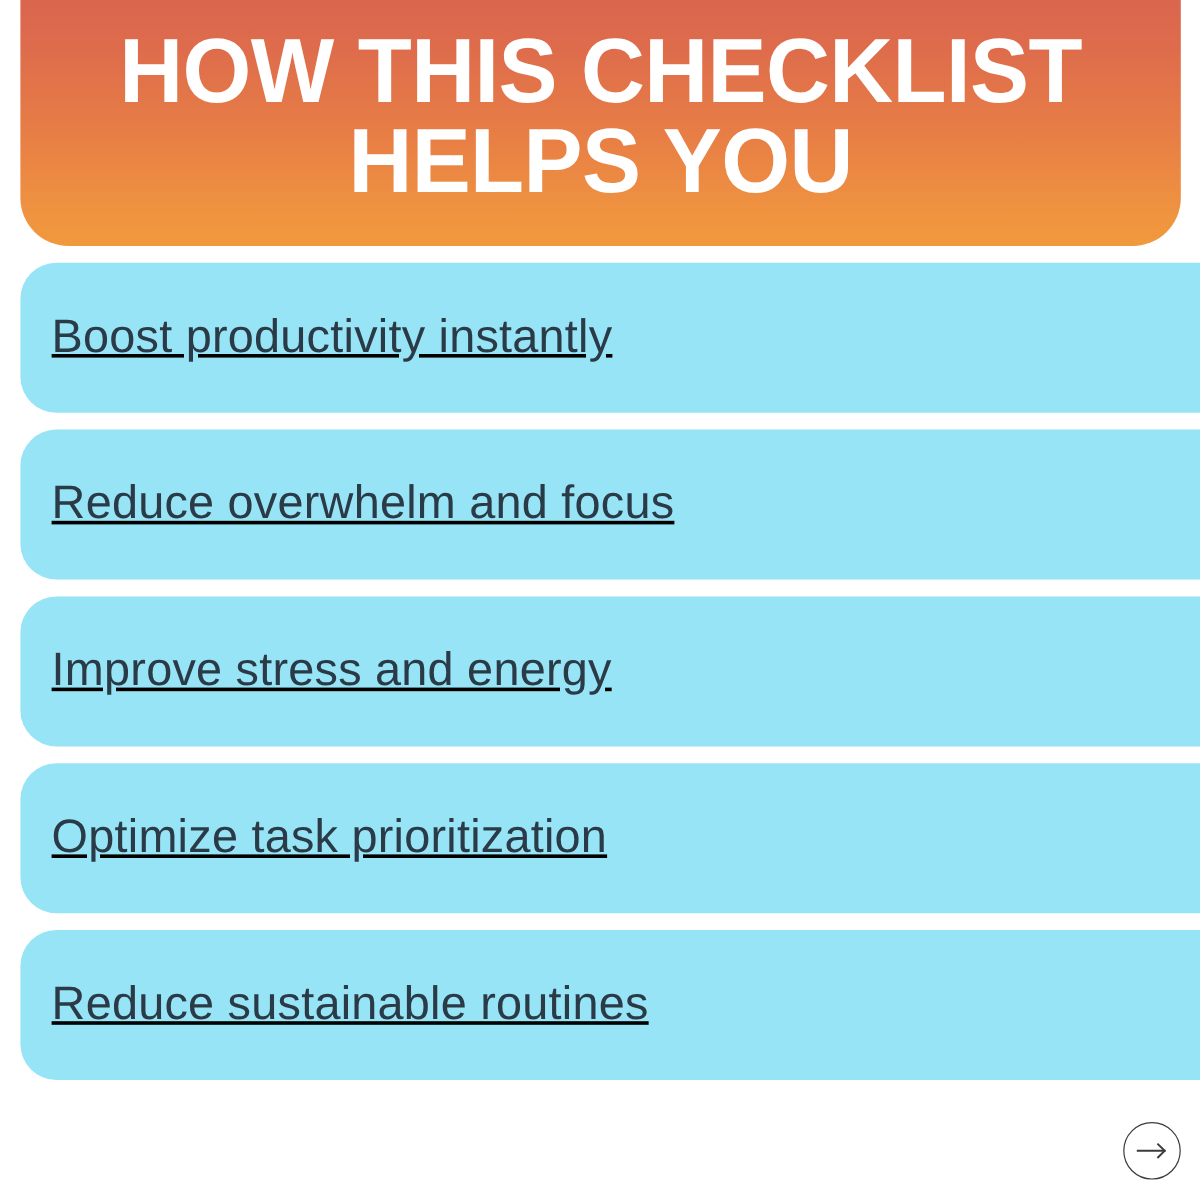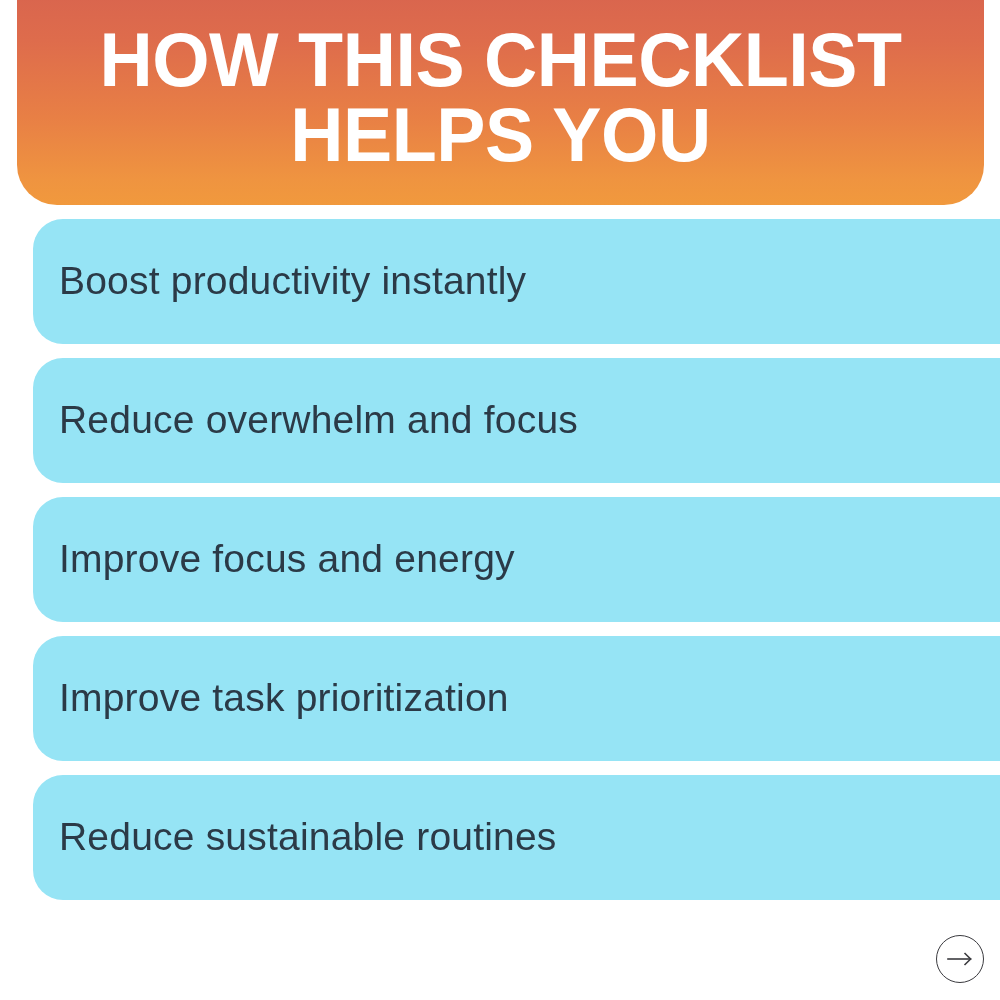--- a/index.html
+++ b/index.html
@@ -53,23 +53,24 @@
     letter-spacing: -0.5px;
     text-align: center;
     text-transform: uppercase;
     white-space: pre-line;
     transform: scaleX(0.97);
   }
 
   
   #benefit-list {
     position: absolute;
-    left: 16px;
+    left: 0;
     top: 219px;
     width: 908px;
+    text-decoration: underline;
   }
 
   .benefit-card {
     position: relative;
     margin-left: 17px;
     margin-bottom: 14px;
     width: 1000px;
     height: 125px;
     background: #96e4f5;
     border-radius: 30px 0 0 30px;
@@ -129,25 +130,25 @@
 
     <div class="benefit-card">
       <span class="benefit-label">Boost productivity instantly</span>
     </div>
 
     <div class="benefit-card">
       <span class="benefit-label">Reduce overwhelm and focus</span>
     </div>
 
     <div class="benefit-card">
-      <span class="benefit-label">Improve focus and energy</span>
+      <span class="benefit-label">Improve stress and energy</span>
     </div>
 
     <div class="benefit-card">
-      <span class="benefit-label">Improve task prioritization</span>
+      <span class="benefit-label">Optimize task prioritization</span>
     </div>
 
     <div class="benefit-card">
       <span class="benefit-label">Reduce sustainable routines</span>
     </div>
 
   </div>
 
   <button id="next-button">
     <span>

